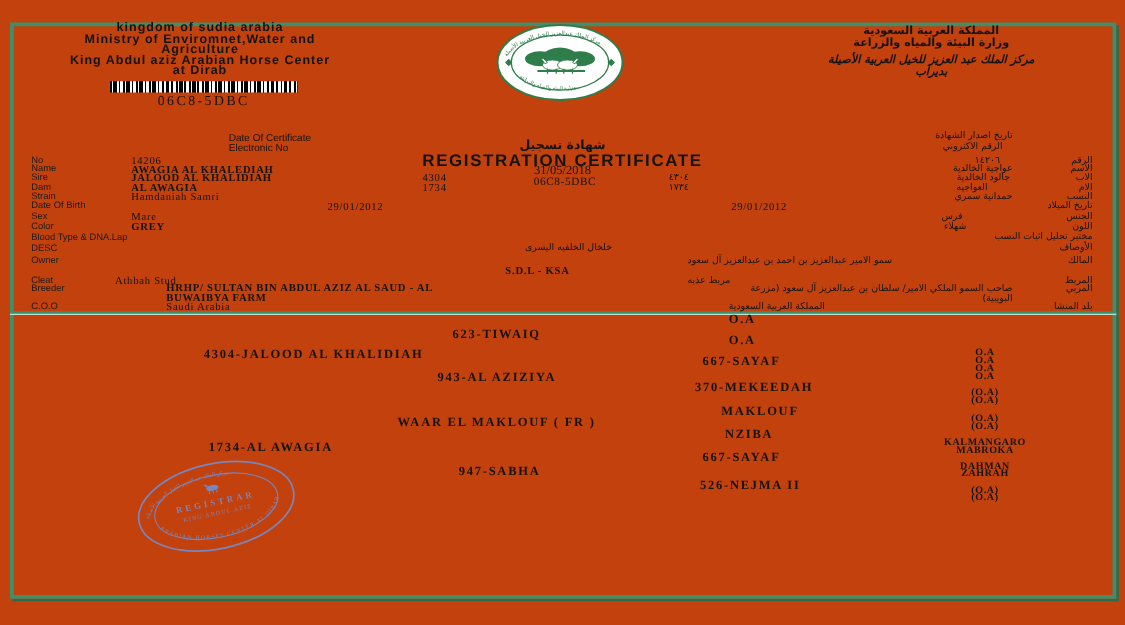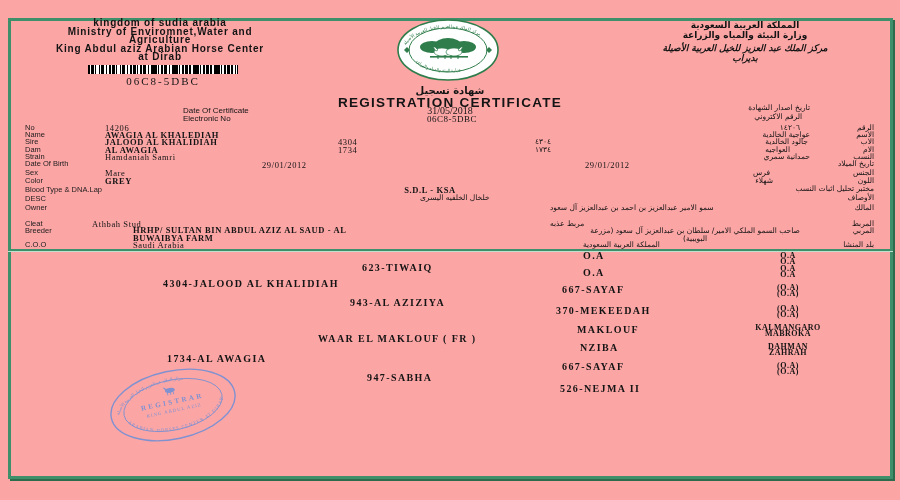--- a/index.html
+++ b/index.html
@@ -1,24 +1,24 @@
 <!DOCTYPE html>
 <html><head>
 <meta charset="utf-8">
 <style>
   html,body{margin:0;padding:0;background:#fff;}
-  #canvas{position:relative;width:900px;height:500px;background:#fca5a5;overflow:hidden;
+  #canvas{position:relative;width:900px;height:500px;background:#c2410c;overflow:hidden;
           font-family:"Liberation Sans",sans-serif;color:#141414;}
   .t{position:absolute;white-space:nowrap;line-height:1;}
   .pre{white-space:pre-line;line-height:7.5px;}
   .sans{font-family:"Liberation Sans",sans-serif;}
   .serif{font-family:"Liberation Serif",serif;}
   .ar{font-family:"DejaVu Sans",sans-serif;direction:rtl;}
   .b{font-weight:bold;}
-  .c{transform:translateX(-50%);}
+  .c{transform:translateX(-50%);margin-top:26px;}
   
   #frame{position:absolute;left:8px;top:18px;width:879px;height:455px;
          border:3px solid #3F8F6B;box-shadow:2px 2px 0 #2d6b4d;}
   #divider{position:absolute;left:8px;top:249px;width:885px;height:2px;background:#3F8F6B;
            box-shadow:0 1px 0 #bfe0cf;}
   
   .hdr-en{font-size:10px;letter-spacing:.8px;line-height:8.6px;text-align:center;}
   .hdr-ar{font-size:9px;line-height:10px;text-align:center;}
   #barcode{position:absolute;left:88px;top:65px;width:150px;height:9px;
     background:repeating-linear-gradient(90deg,#000 0 1.5px,#fff 1.5px 2.5px,#000 2.5px 5.5px,#fff 5.5px 7px,#000 7px 8px,#fff 8px 10.5px);}
@@ -134,21 +134,21 @@
 
   <div class="t ar arv" style="right:100px;top:124px">١٤٢٠٦</div>
   <div class="t ar arv" style="right:90px;top:131px">عواجية الخالدية</div>
   <div class="t ar arv" style="right:92px;top:138px">جالود الخالدية</div>
   <div class="t ar arv" style="right:110px;top:146px">العواجيه</div>
   <div class="t ar arv" style="right:90px;top:153px">حمدانية سمري</div>
   <div class="t ar arv" style="right:130px;top:169px">فرس</div>
   <div class="t ar arv" style="right:127px;top:177px">شهلاء</div>
   <div class="t ar arv" style="left:550px;top:204px">سمو الامير عبدالعزيز بن احمد بن عبدالعزيز آل سعود</div>
   <div class="t ar arv" style="left:550px;top:220px">مربط عذبه</div>
-  <div class="t ar arv pre" style="left:564px;top:227px;width:262px;text-align:center;">صاحب السمو الملكي الامير/ سلطان بن عبدالعزيز آل سعود  (مزرعة
+  <div class="t ar arv pre" style="left:548px;top:227px;width:262px;text-align:right;">صاحب السمو الملكي الامير/ سلطان بن عبدالعزيز آل سعود  (مزرعة
 البويبية)</div>
   <div class="t ar arv" style="left:583px;top:241px">المملكة العربية السعودية</div>
 
   <div class="t ar arl" style="right:26px;top:124px">الرقم</div>
   <div class="t ar arl" style="right:26px;top:131px">الاسم</div>
   <div class="t ar arl" style="right:26px;top:138px">الاب</div>
   <div class="t ar arl" style="right:26px;top:146px">الام</div>
   <div class="t ar arl" style="right:26px;top:153px">النسب</div>
   <div class="t ar arl" style="right:26px;top:160px">تاريخ الميلاد</div>
   <div class="t ar arl" style="right:26px;top:169px">الجنس</div>

